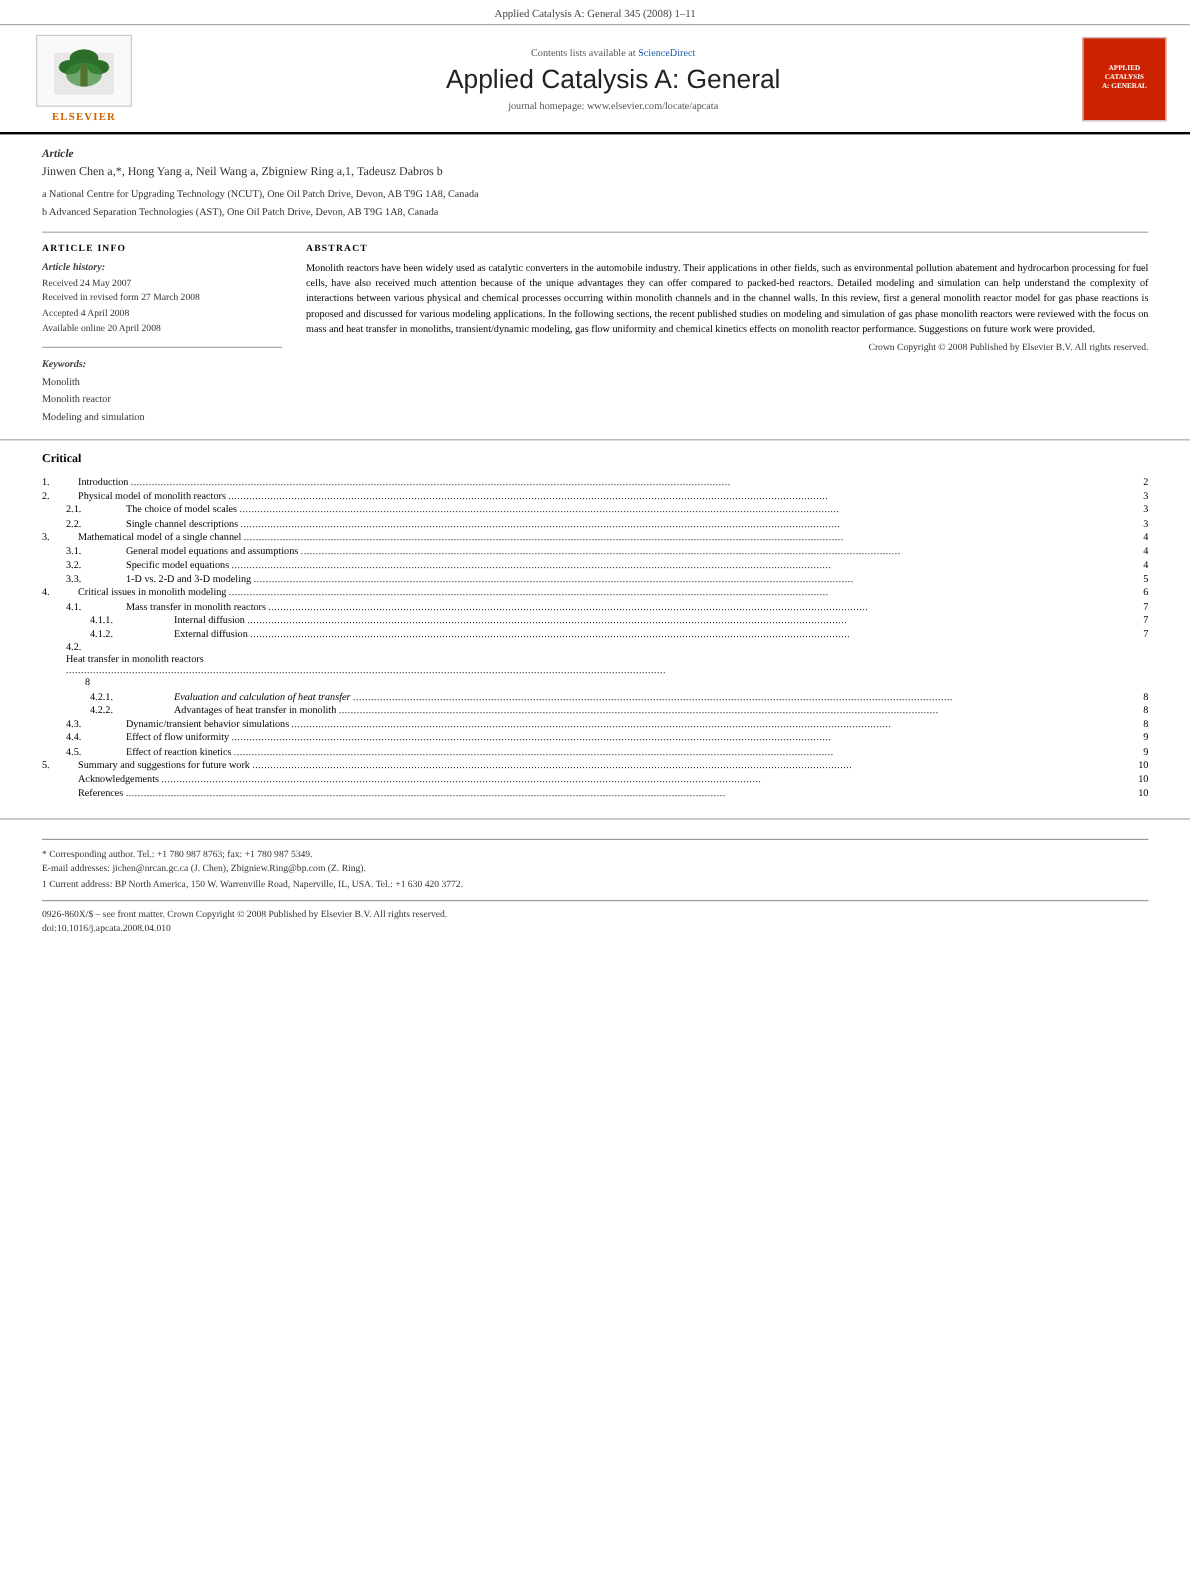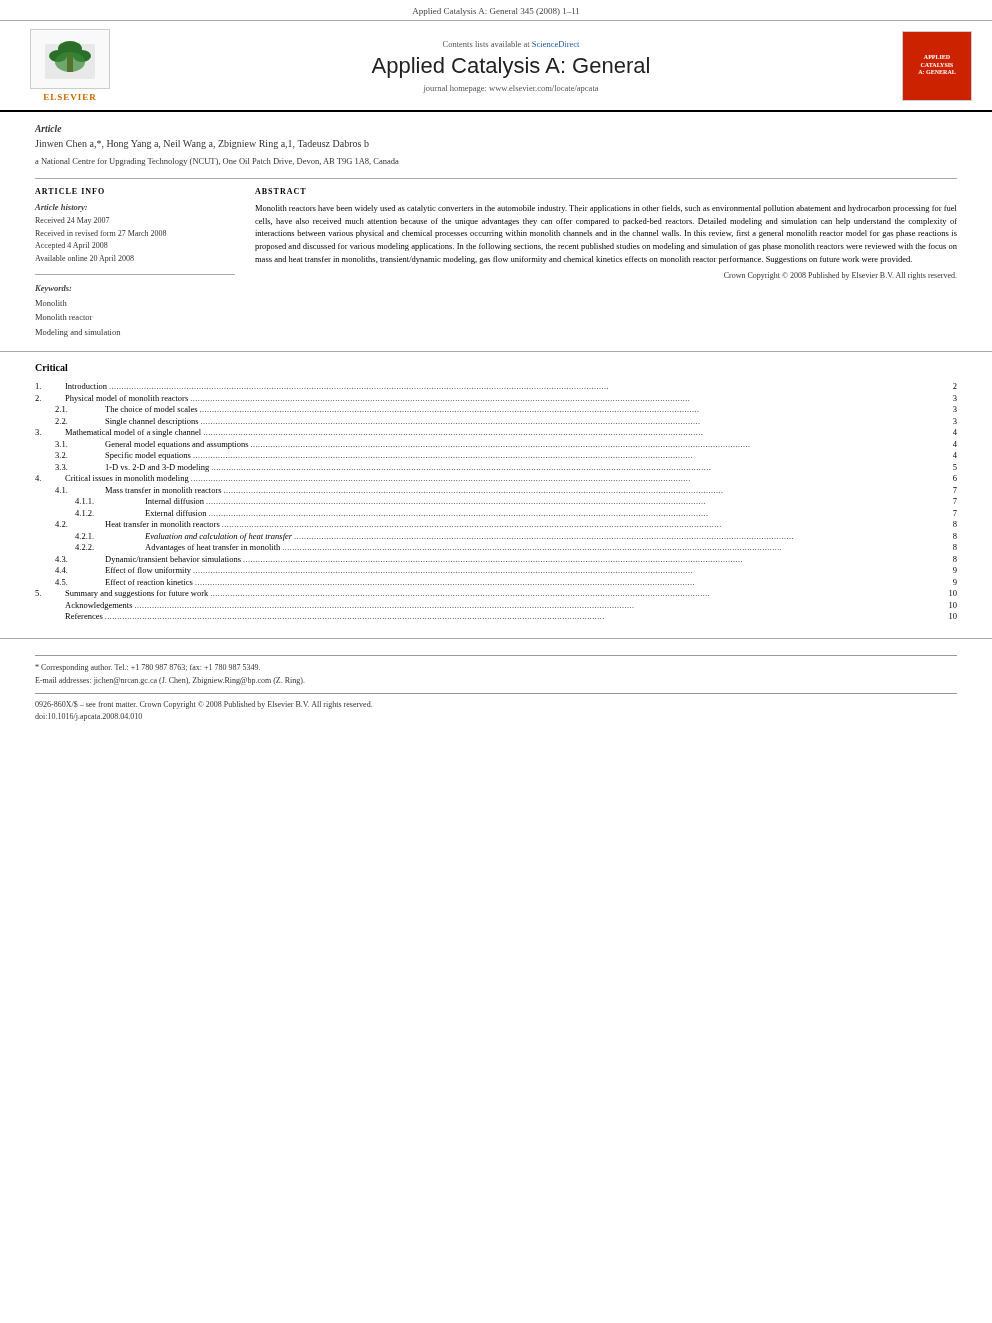--- a/index.html
+++ b/index.html
@@ -337,20 +337,21 @@
 
     <div class="review-label">Article</div>
 
 
     <div class="authors-line">
       <span>Jinwen Chen a,*, Hong Yang a, Neil Wang a, Zbigniew Ring a,1, Tadeusz Dabros b</span>
     </div>
 
     <div class="affiliations">
       <div class="aff-line">a National Centre for Upgrading Technology (NCUT), One Oil Patch Drive, Devon, AB T9G 1A8, Canada</div>
+      <div class="aff-line">b Advanced Separation Technologies (AST), One Oil Patch Drive, Devon, AB T9G 1A8, Canada</div>
     </div>
 
     <hr class="section-divider">
 
     <div class="two-col">
 
       <div class="col-left">
         <div class="section-label">ARTICLE INFO</div>
 
         <div class="article-info-label">Article history:</div>
@@ -450,21 +451,21 @@
           <span style="font-size: 8.5px; color: rgb(0, 0, 0); flex: 0 0 auto; margin-right: 2px;">Internal diffusion</span>
           <span style="flex: 1 1 0%; font-size: 8px; color: rgb(0, 0, 0); overflow: hidden; white-space: nowrap; letter-spacing: 0.5px;"> ........................................................................................................................................................................................................</span>
           <span class="toc-page">7</span>
         </div>
         <div class="toc-row" style="padding-left: 40px;">
           <span class="toc-num-subsub">4.1.2.</span>
           <span style="font-size: 8.5px; color: rgb(0, 0, 0); flex: 0 0 auto; margin-right: 2px;">External diffusion</span>
           <span style="flex: 1 1 0%; font-size: 8px; color: rgb(0, 0, 0); overflow: hidden; white-space: nowrap; letter-spacing: 0.5px;"> ........................................................................................................................................................................................................</span>
           <span class="toc-page">7</span>
         </div>
-        <div class="toc-row" style="padding-left: 20px;">
+        <div class="toc-row" style="padding-left: 20px; flex-direction: column;">
           <span class="toc-num-sub">4.2.</span>
           <span style="font-size: 8.5px; color: rgb(0, 0, 0); flex: 0 0 auto; margin-right: 2px;">Heat transfer in monolith reactors</span>
           <span style="flex: 1 1 0%; font-size: 8px; color: rgb(0, 0, 0); overflow: hidden; white-space: nowrap; letter-spacing: 0.5px;"> ........................................................................................................................................................................................................</span>
           <span class="toc-page">8</span>
         </div>
         <div class="toc-row" style="padding-left: 40px;">
           <span class="toc-num-subsub">4.2.1.</span>
           <span style="font-size: 8.5px; color: rgb(0, 0, 0); flex: 0 0 auto; margin-right: 2px; font-style: italic;">Evaluation and calculation of heat transfer</span>
           <span style="flex: 1 1 0%; font-size: 8px; color: rgb(0, 0, 0); overflow: hidden; white-space: nowrap; letter-spacing: 0.5px;"> ........................................................................................................................................................................................................</span>
           <span class="toc-page">8</span>
@@ -513,18 +514,19 @@
         </div>
       </div>
   </div>
 
   <div class="footnotes">
     <hr class="footnote-divider">
     <div class="footnote-line">* Corresponding author. Tel.: +1 780 987 8763; fax: +1 780 987 5349.</div>
     <div class="footnote-line">
       <span>E-mail addresses: jichen@nrcan.gc.ca (J. Chen), Zbigniew.Ring@bp.com (Z. Ring).</span>
     </div>
+    <div class="footnote-line">1 Current address: BP North America, 150 W. Warrenville Road, Naperville, IL, USA. Tel.: +1 630 420 3772.</div>
     <hr class="footnote-divider">
     <div class="doi-line">0926-860X/$ – see front matter. Crown Copyright © 2008 Published by Elsevier B.V. All rights reserved.</div>
     <div class="doi-line">doi:10.1016/j.apcata.2008.04.010</div>
   </div>
 
 </div>
 
 </body></html>

